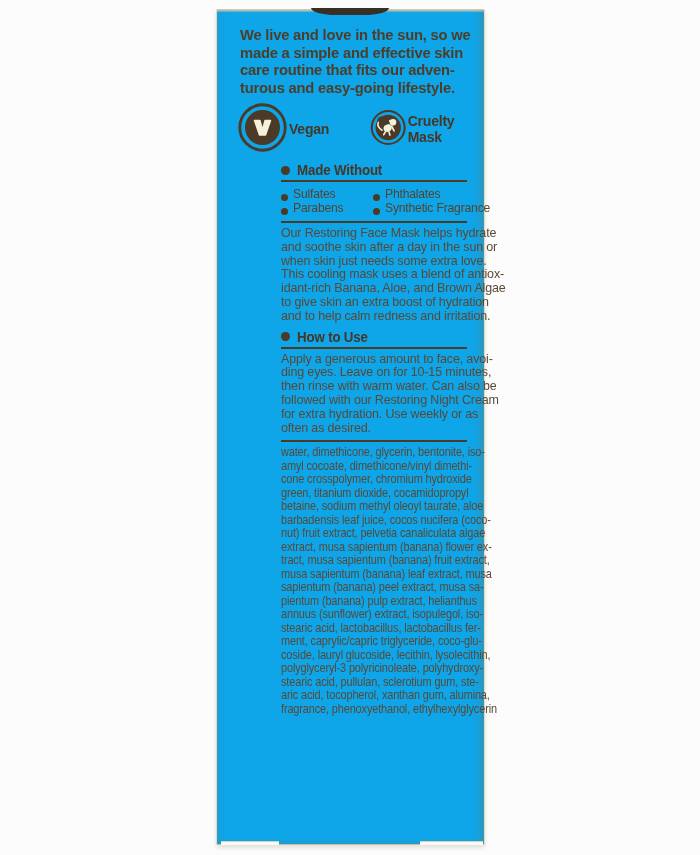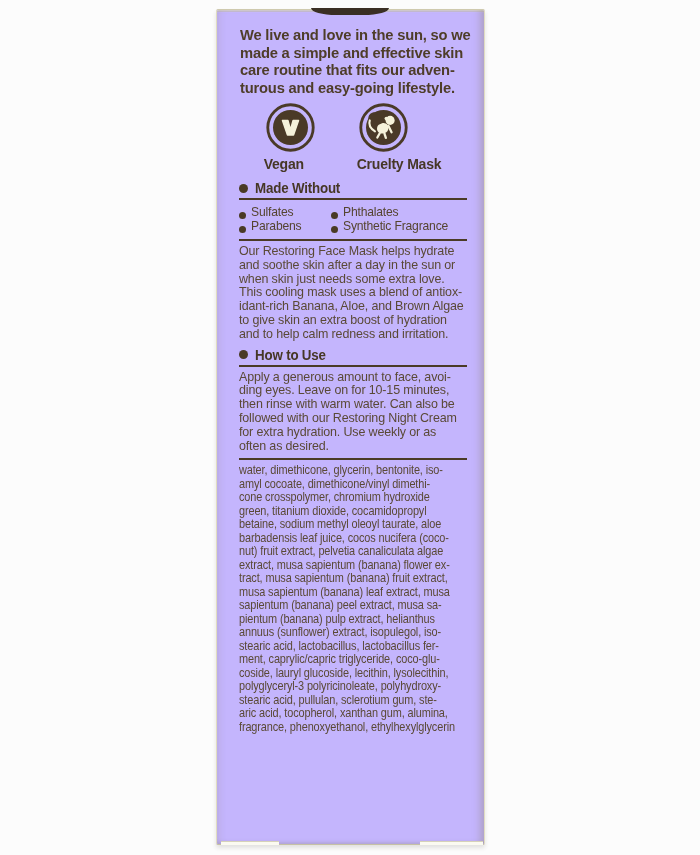--- a/index.html
+++ b/index.html
@@ -6,21 +6,21 @@
   body{
     width:700px;height:855px;
     background:#fcfcfc;
     font-family:"Liberation Sans","DejaVu Sans",sans-serif;
     overflow:hidden;
   }
   .box{
     position:relative;
     width:269px;height:836px;
     margin:9px auto 0 auto;
-    background:#c4b5fd;
+    background:#0ea5e9;
     border:1px solid #e0dcc2;
     border-top-color:#cfcaae;
     border-bottom-color:#c6c1a5;
     border-radius:2px;
     box-sizing:border-box;
     box-shadow:
       0 3px 4px rgba(70,65,50,.14),
       inset -9px 0 9px -6px rgba(125,117,85,.38),
       inset 7px 0 8px -6px rgba(125,117,85,.20),
       inset 0 -4px 4px -3px rgba(125,117,85,.28),
@@ -39,25 +39,25 @@
   .content{position:absolute;top:0;left:0;right:0;padding:14px 17px 0 22px;}
 
   .intro{
     margin:2px 0 0 1px;
     font-weight:bold;font-size:15.5px;line-height:17.5px;
     letter-spacing:-0.2px;color:#4e3d29;
     white-space:pre;
     transform:scaleX(0.95);transform-origin:left top;
   }
   .badges{display:flex;justify-content:center;gap:40px;margin-top:5px;}
-  .badge{display:flex;flex-direction:column;align-items:flex-start;}
+  .badge{display:flex;align-items:center;}
   .badge svg{display:block;}
   .badge-label{margin-top:2px;font-weight:bold;font-size:14px;line-height:16px;color:#463726;letter-spacing:-0.2px;}
 
-  .section{margin-top:6px;}
+  .section{margin-top:6px;margin-left:42px;}
   .section.first{margin-top:8px;}
   .heading{display:flex;align-items:center;height:16px;}
   .hbullet{width:9px;height:9px;border-radius:50%;background:#4a3a26;margin-right:7px;flex:0 0 auto;}
   .htext{display:inline-block;font-weight:bold;font-size:14.5px;color:#463726;letter-spacing:-0.2px;transform:scaleX(0.92);transform-origin:left center;white-space:nowrap;}
   .rule{border-bottom:2px solid #4a3a26;margin-top:2px;}
 
   .mw-grid{display:grid;grid-template-columns:92px auto;margin-top:4px;}
   .mw-item{display:flex;align-items:flex-end;height:14.5px;font-size:13.2px;color:#55442f;letter-spacing:-0.2px;white-space:nowrap;}
   .ibullet{width:7px;height:7px;border-radius:50%;background:#4a3a26;margin-right:5px;flex:0 0 auto;}
   .mw-item .itext{display:inline-block;transform:scaleX(0.92);transform-origin:left center;}

